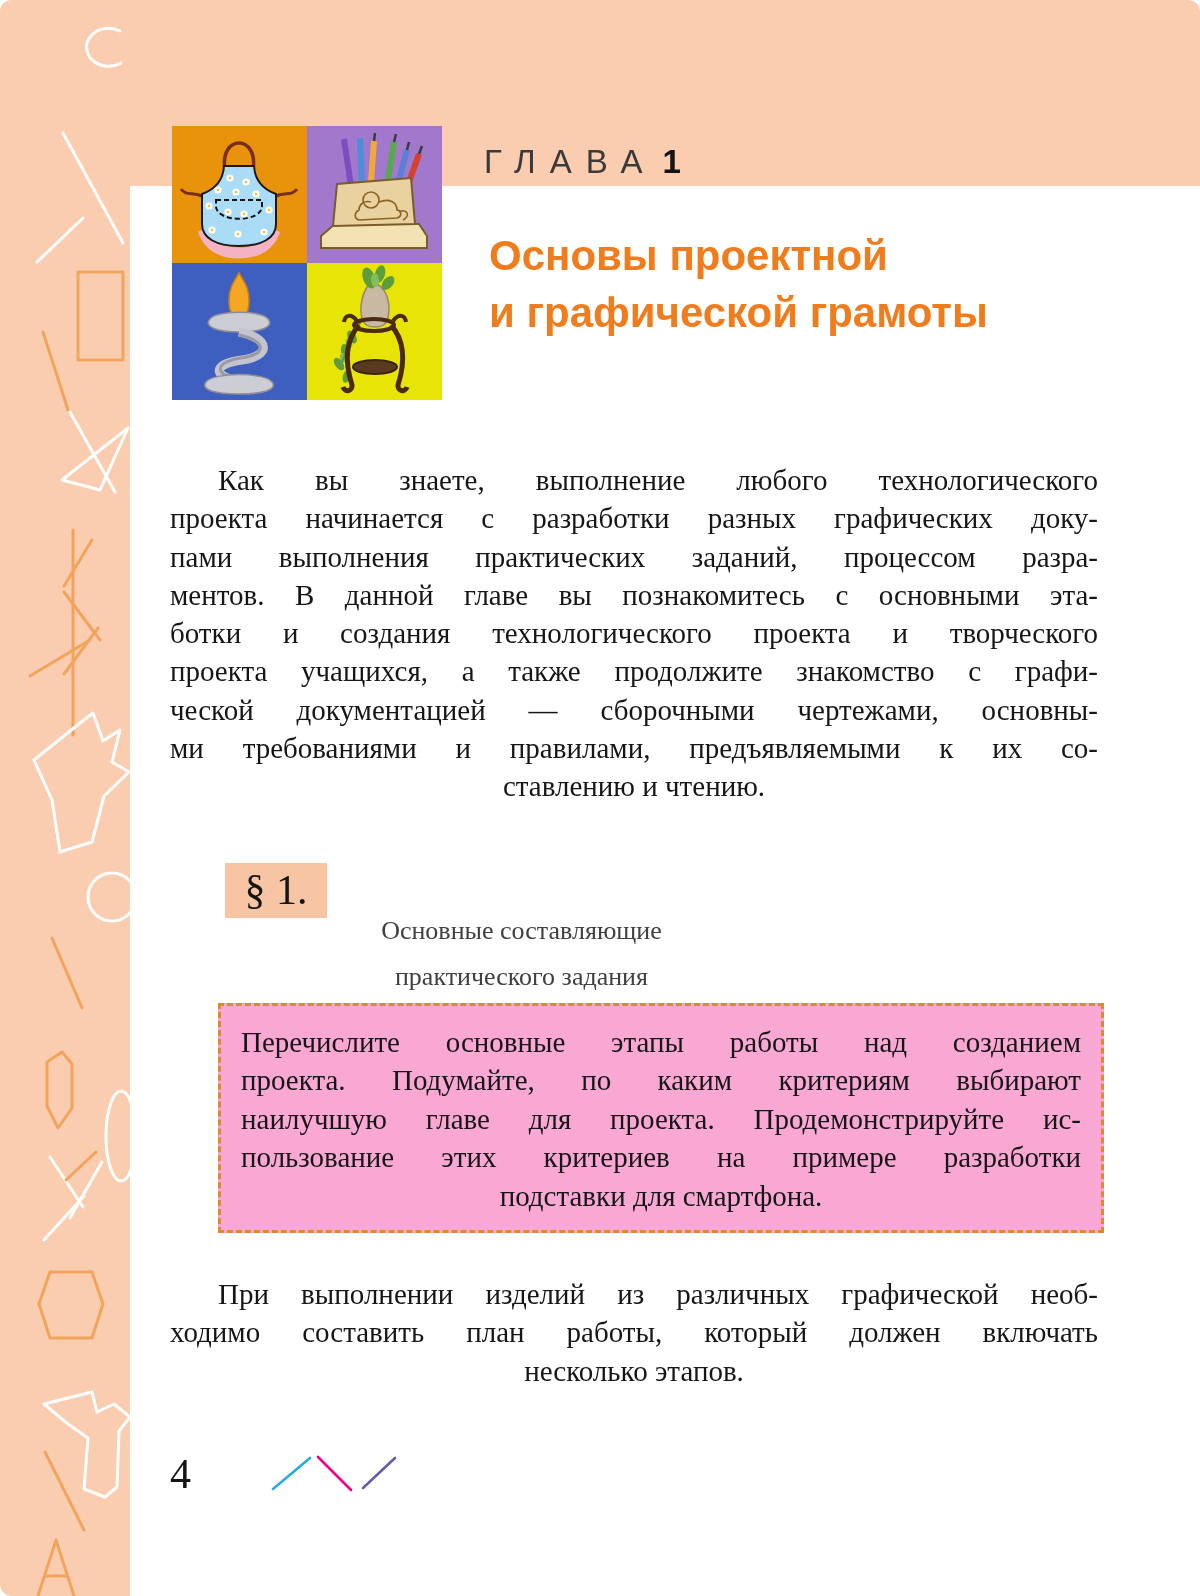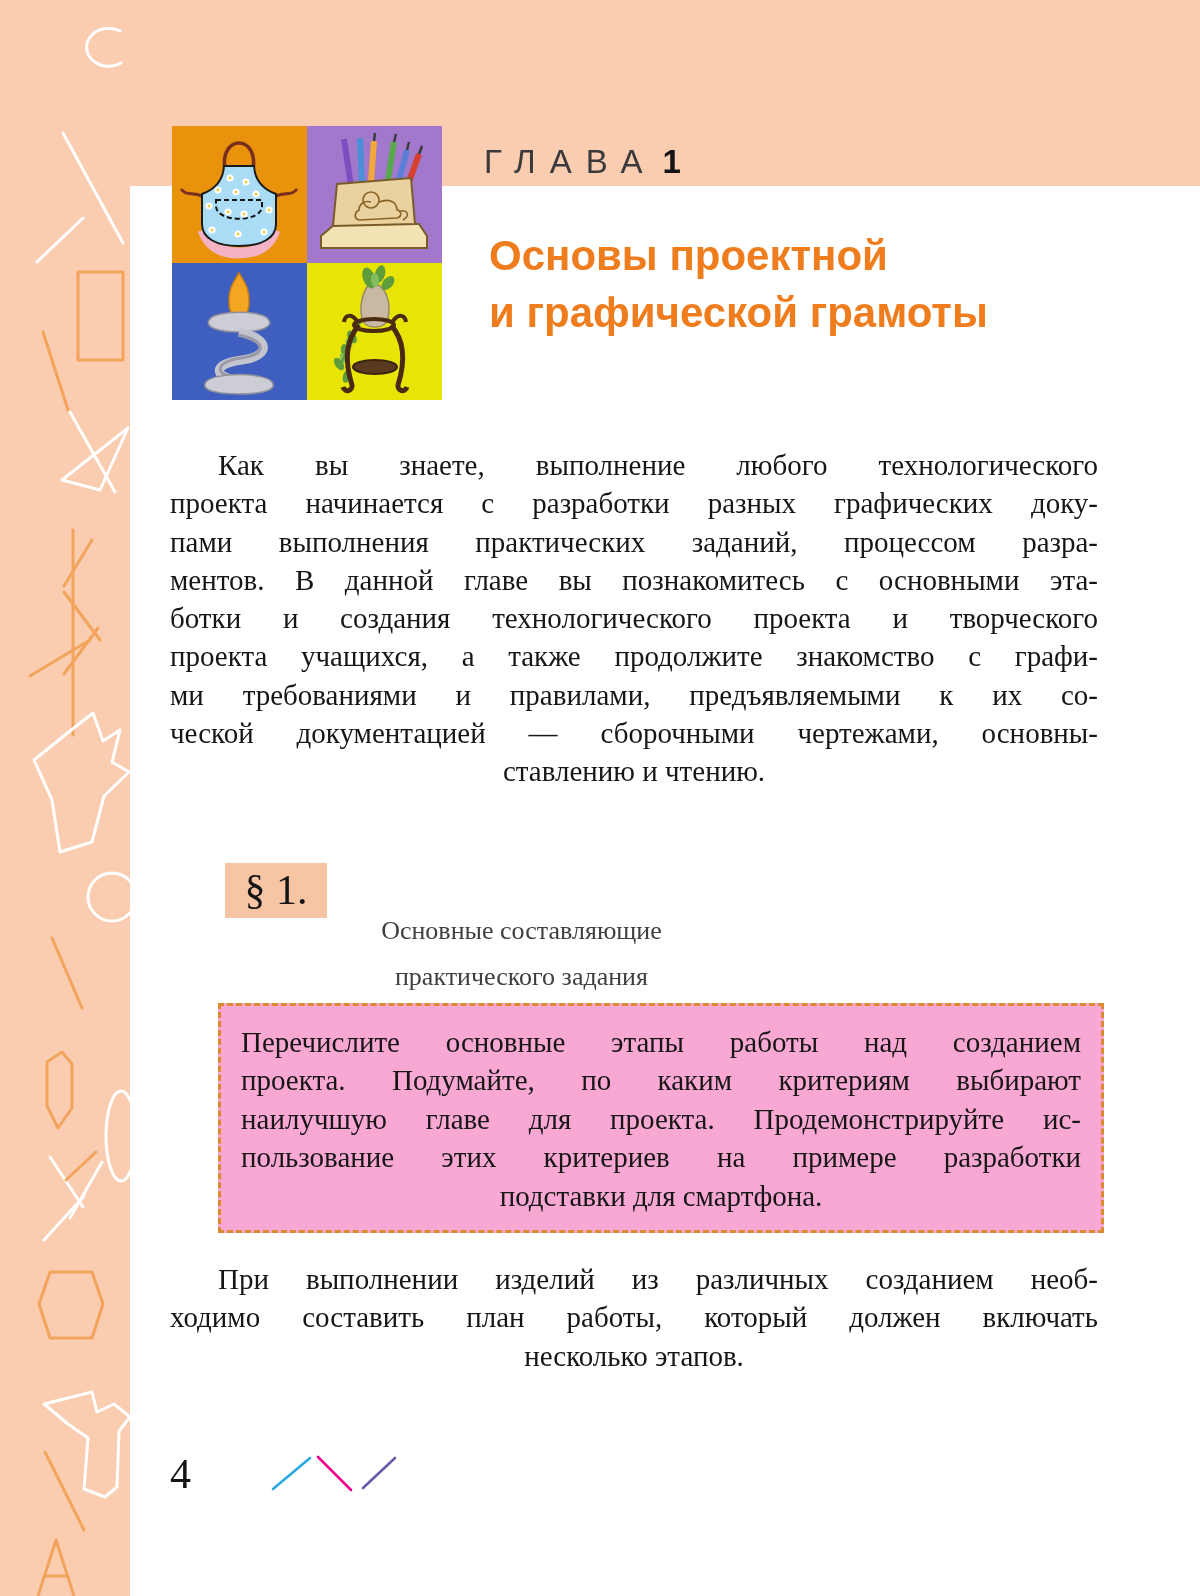--- a/index.html
+++ b/index.html
@@ -1,17 +1,17 @@
 <!DOCTYPE html>
 <html lang="ru"><head>
 <meta charset="utf-8">
 <style>
   html,body{margin:0;padding:0;background:#ffffff;}
   .page{position:relative;width:1200px;height:1596px;background:#ffffff;overflow:hidden;
-        font-family:"Liberation Serif", serif;color:#161616;}
+        font-family:"Liberation Serif", serif;color:#161616;border-radius:12px;}
   
   .top-band{position:absolute;left:0;top:0;width:1200px;height:186px;background:#FACDB0;}
   .side-strip{position:absolute;left:0;top:0;width:130px;height:1596px;background:#FACDB0;}
   .strip-decor{position:absolute;left:0;top:0;}
   .strip-decor path,.strip-decor line,.strip-decor rect,.strip-decor circle,
   .strip-decor ellipse,.strip-decor polygon,.strip-decor polyline
       {fill:none;stroke-width:3;stroke-linecap:round;stroke-linejoin:round;}
   .w{stroke:#ffffff}.o{stroke:#F2A45C}
 
   
@@ -24,21 +24,21 @@
   .chapter-label{position:absolute;left:484px;top:143px;font-family:"Liberation Sans",sans-serif;
                  font-size:33px;font-weight:400;letter-spacing:14px;color:#3a3a3a;white-space:nowrap;}
   .chapter-label .num{font-weight:700;color:#141414;margin-left:6px;}
   .chapter-title{position:absolute;left:482px;top:220px;margin:7px;font-family:"Liberation Sans",sans-serif;
                  font-size:42px;line-height:57px;font-weight:700;color:#EF7D1E;white-space:nowrap;}
 
   
   .body-par{position:absolute;left:170px;width:928px;font-size:29px;line-height:38.3px;}
   .tline{width:100%;text-align:center;}
   .tline.j{text-align:justify;text-align-last:justify;}
-  .tline.ind{text-indent:48px;}
+  .tline.ind{text-indent:48px;margin-top:15px;}
   .par1{top:446px;}
   .par2{top:1260px;}
 
   
   .section-marker{position:absolute;left:225px;top:863px;width:102px;height:55px;background:#F7C4A4;
                   font-size:42px;line-height:55px;text-align:center;color:#141414;}
   .section-title{position:absolute;left:341px;top:908px;font-size:26px;line-height:46px;color:#404040;}
 
   
   .task-box{position:absolute;left:218px;top:1003px;width:886px;box-sizing:border-box;
@@ -196,43 +196,43 @@
     <span>и графической грамоты</span>
   </h1>
 
   <div class="body-par par1">
       <div class="tline j ind">Как вы знаете, выполнение любого технологического</div>
       <div class="tline j">проекта начинается с разработки разных графических доку-</div>
       <div class="tline j">пами выполнения практических заданий, процессом разра-</div>
       <div class="tline j">ментов. В данной главе вы познакомитесь с основными эта-</div>
       <div class="tline j">ботки и создания технологического проекта и творческого</div>
       <div class="tline j">проекта учащихся, а также продолжите знакомство с графи-</div>
+      <div class="tline j">ческой документацией — сборочными чертежами, основны-</div>
       <div class="tline j">ми требованиями и правилами, предъявляемыми к их со-</div>
-      <div class="tline j">ческой документацией — сборочными чертежами, основны-</div>
       <div class="tline">ставлению и чтению.</div>
     </div>
 
   <div class="section-marker">§ 1.</div>
 
   <div class="section-title">
       <div class="tline">Основные составляющие</div>
       <div class="tline">практического задания</div>
       <div class="tline">и творческого проекта учащихся</div>
     </div>
 
   <div class="task-box">
       <div class="tline j">Перечислите основные этапы работы над созданием</div>
       <div class="tline j">проекта. Подумайте, по каким критериям выбирают</div>
       <div class="tline j">наилучшую главе для проекта. Продемонстрируйте ис-</div>
       <div class="tline j">пользование этих критериев на примере разработки</div>
       <div class="tline">подставки для смартфона.</div>
     </div>
 
   <div class="body-par par2">
-      <div class="tline j ind">При выполнении изделий из различных созданием необ-</div>
+      <div class="tline j ind">При выполнении изделий из различных графической необ-</div>
       <div class="tline j">ходимо составить план работы, который должен включать</div>
       <div class="tline">несколько этапов.</div>
     </div>
 
   <div class="page-number">4</div>
 
   <svg class="footer-marks" width="140" height="42" viewBox="0 0 140 42">
     <line x1="8" y1="36" x2="45" y2="5" stroke="#29ABE2"></line>
     <line x1="53" y1="4" x2="86" y2="37" stroke="#EC008C"></line>
     <line x1="98" y1="35" x2="130" y2="5" stroke="#6A5BA8"></line>

